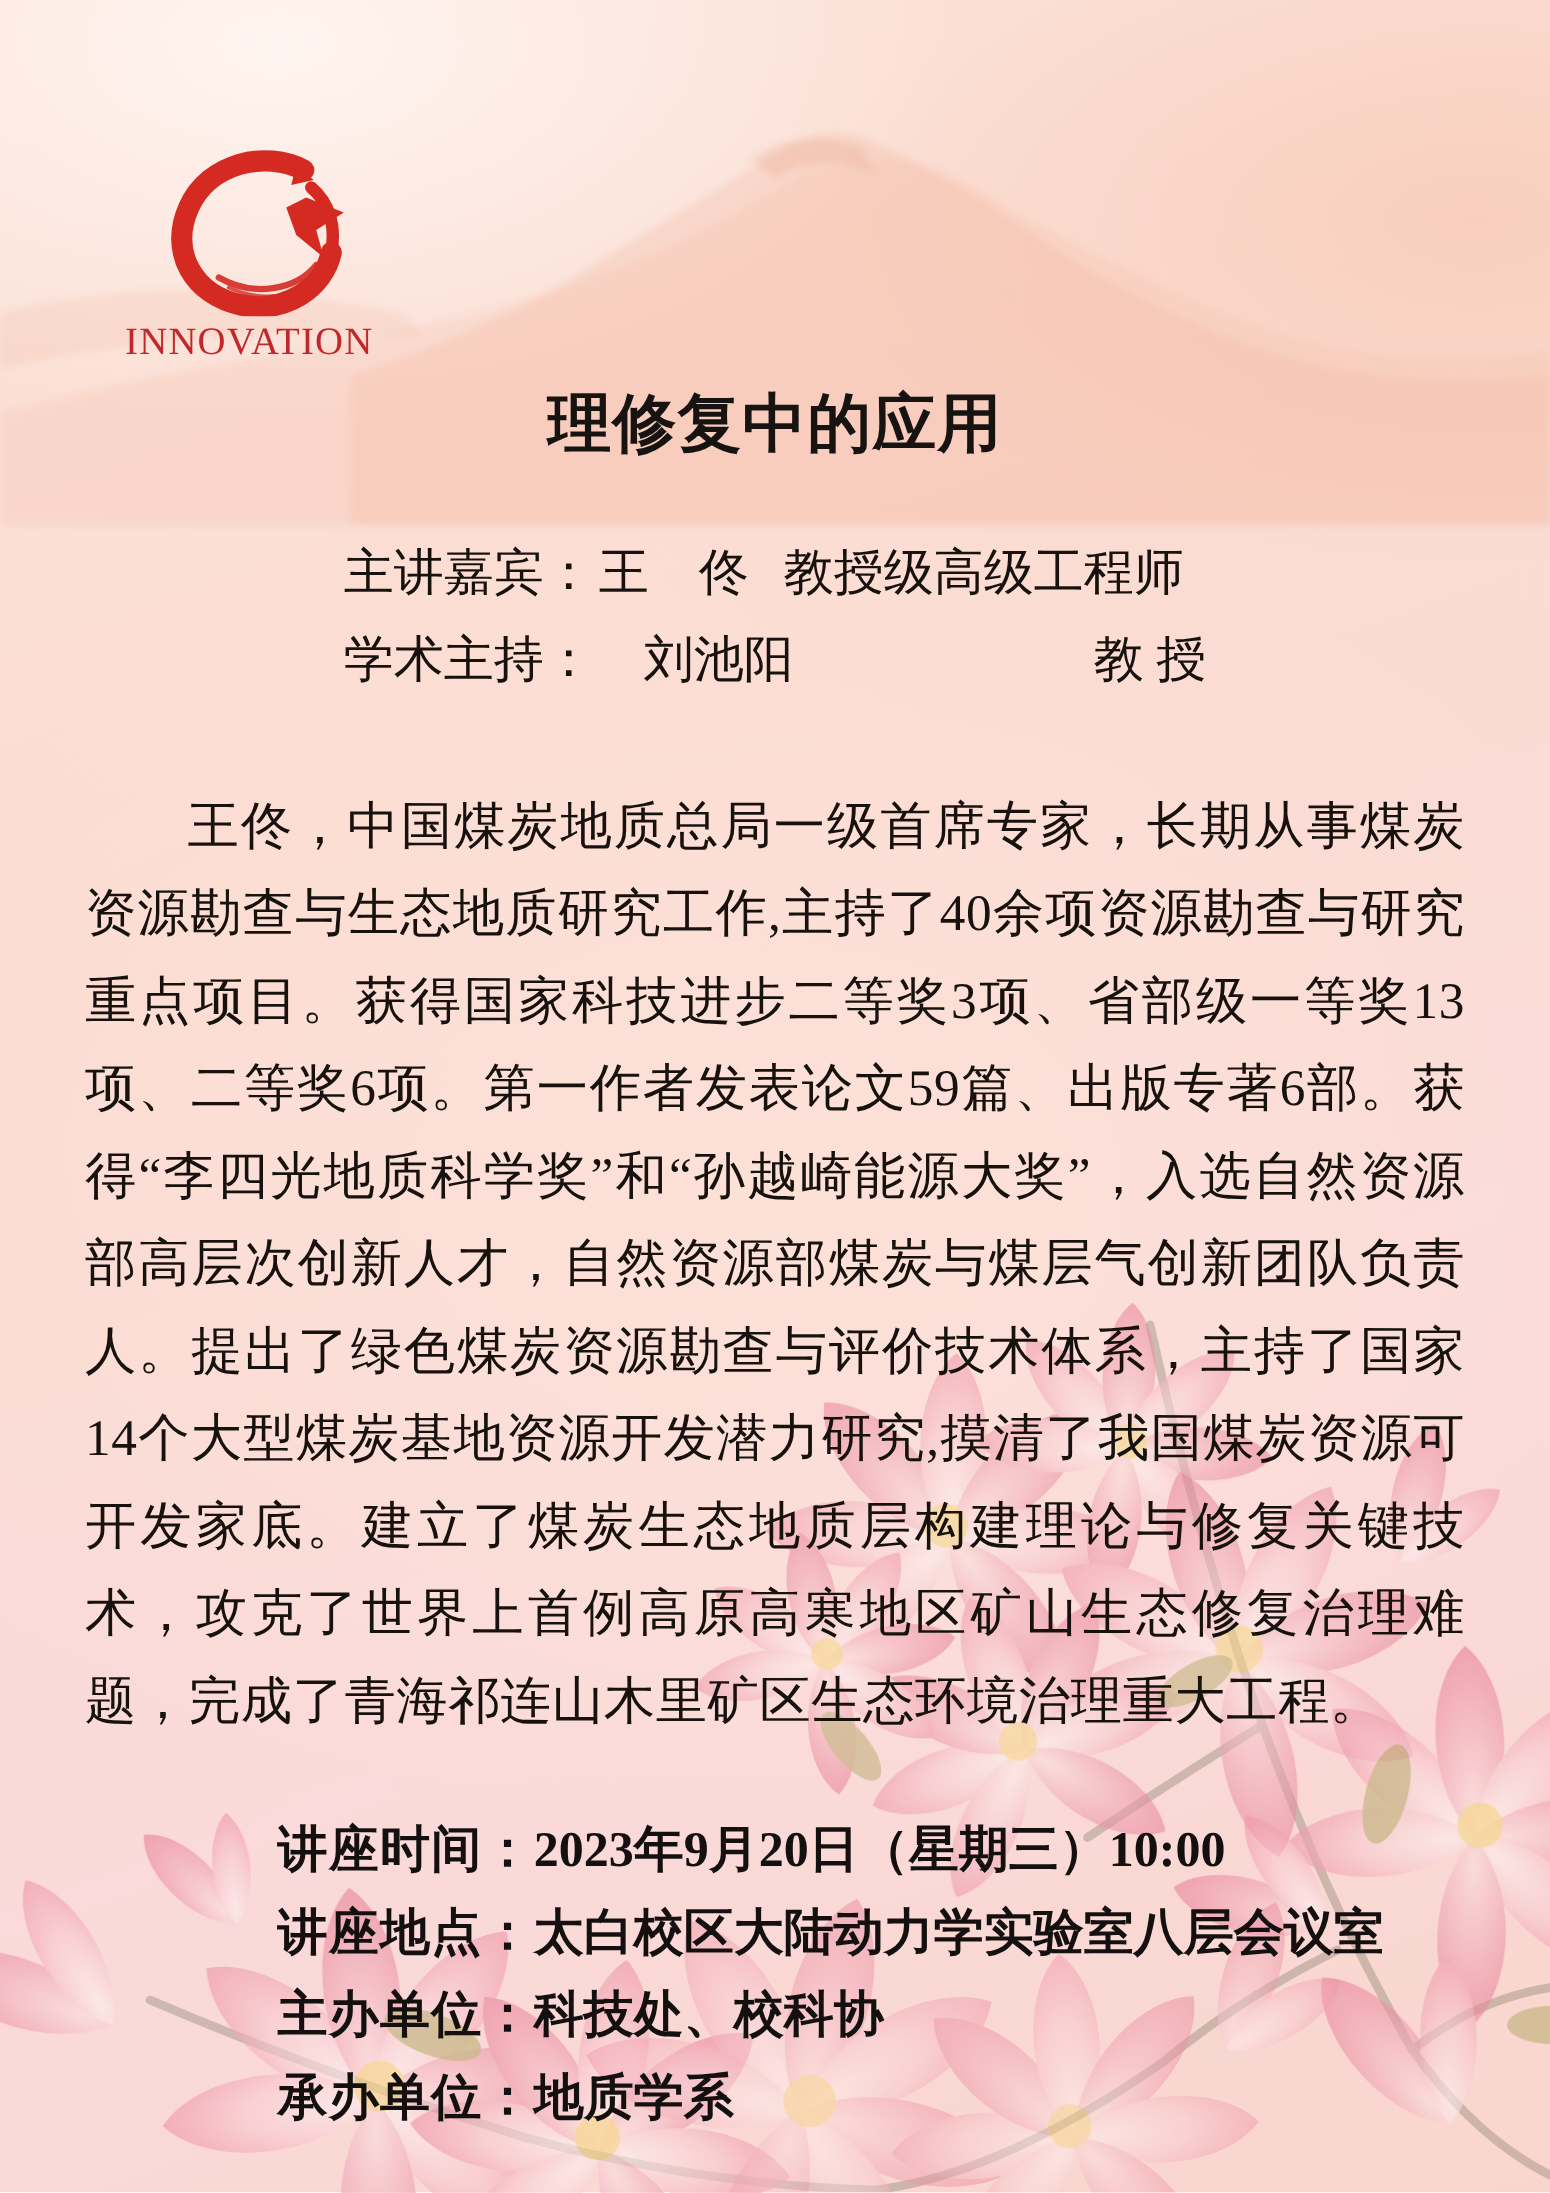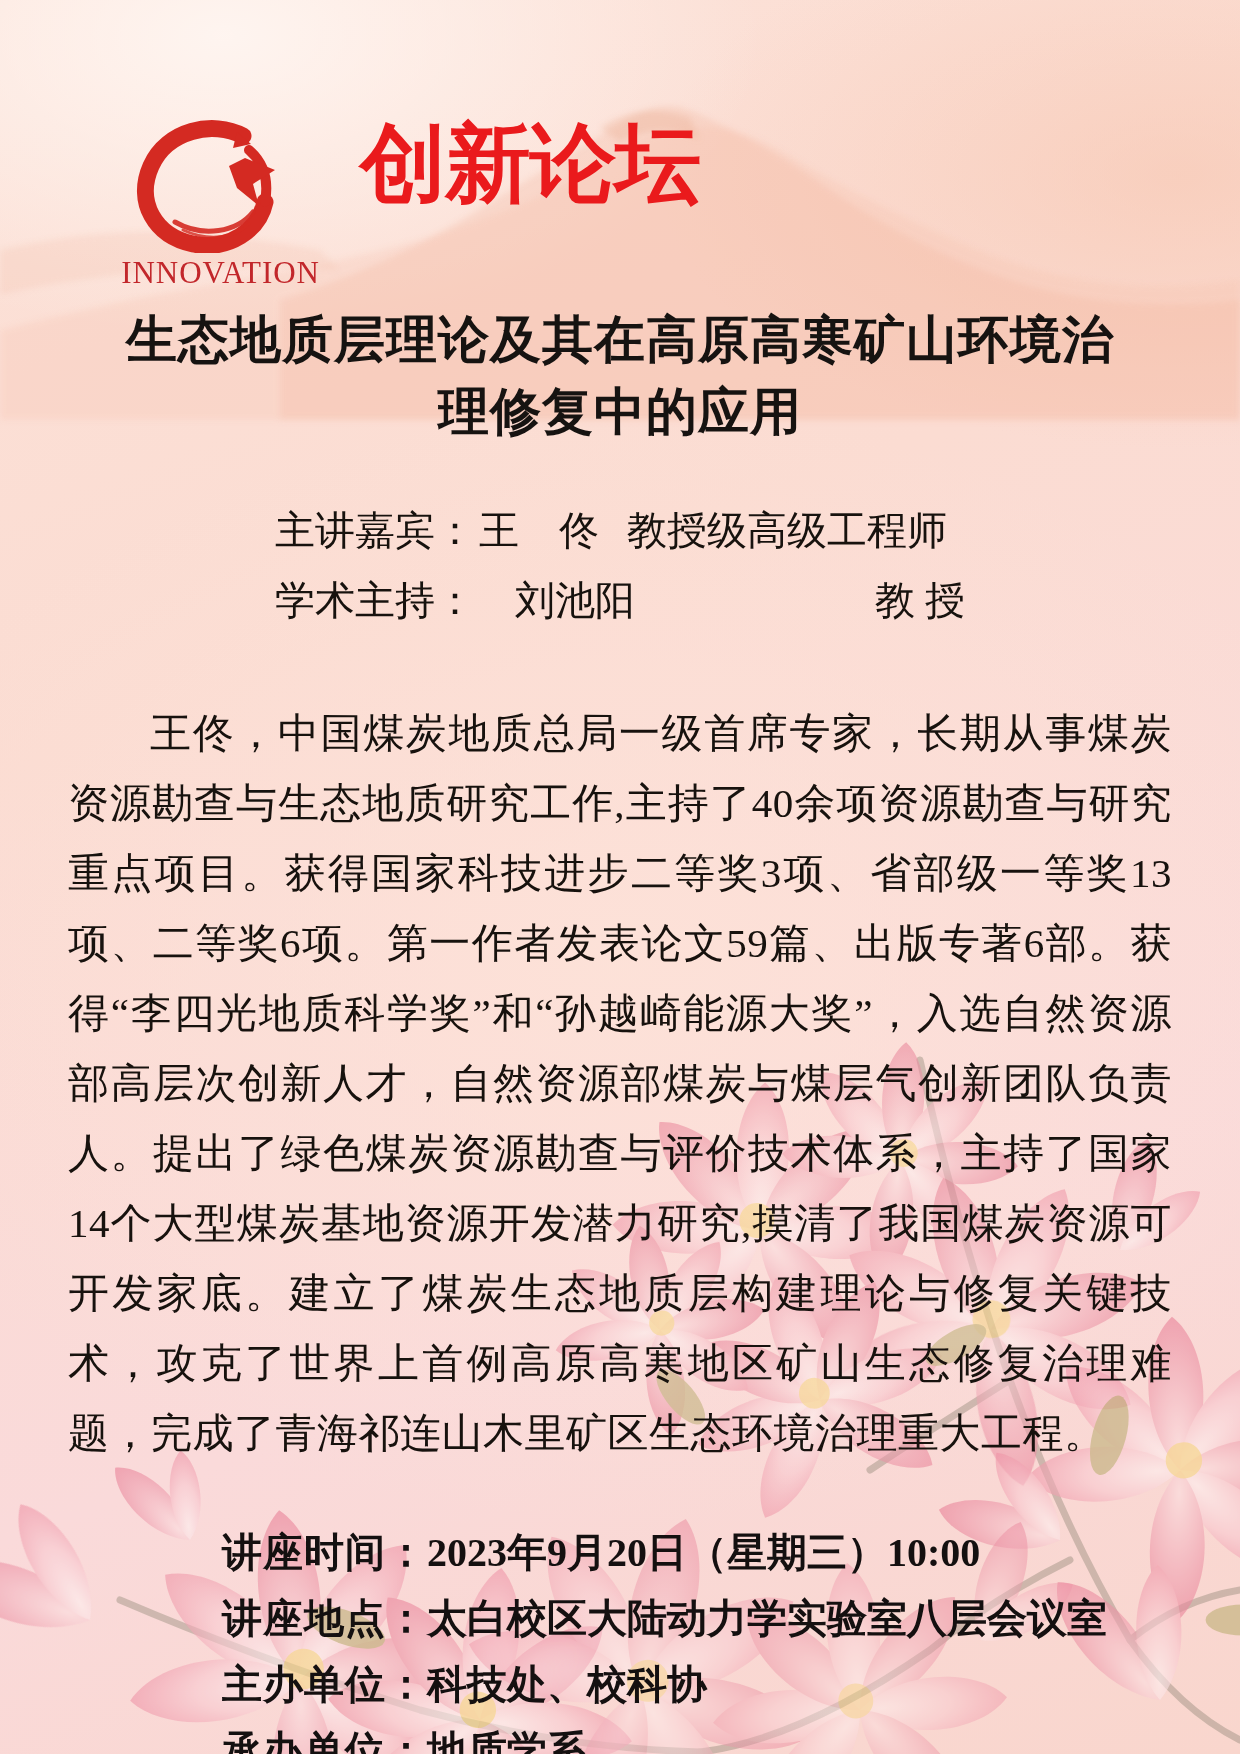--- a/index.html
+++ b/index.html
@@ -18,21 +18,21 @@
       radial-gradient(ellipse 1000px 700px at 50% 55%, rgba(253,226,216,.9), rgba(253,226,216,0) 80%),
       linear-gradient(160deg,#fce2d8 0%, #fbdcd2 35%, #fadada 70%, #f9d6cd 100%);
   }
   
   .mountains{ position:absolute; top:0; left:0; width:1240px; height:420px; filter:blur(3px); opacity:.8; }
   .flowers{ position:absolute; top:1000px; left:0; width:1240px; height:754px; }
   .content{ position:relative; z-index:2; }
 
   
   .header{ position:relative; height:310px; }
-  .logo-wrap{ position:absolute; left:100px; top:118px; width:220px; text-align:right; }
+  .logo-wrap{ position:absolute; left:100px; top:118px; width:220px; text-align:left; }
   .logo-mark{ width:170px; height:135px; margin:0 auto; display:block; }
   .logo-word{
     display:block; margin-top:2px;
     font-family:"Liberation Serif","DejaVu Serif",serif;
     font-size:31px; letter-spacing:1px; color:#c2272b; font-weight:400;
   }
   .header-titles{ position:absolute; left:360px; top:120px; display:flex; align-items:baseline; }
   .forum-title{
     font-family:"Liberation Sans","DejaVu Sans",sans-serif;
     font-weight:900; font-size:86px; color:#ea1a1c; letter-spacing:-1px; line-height:1;
@@ -164,26 +164,24 @@
             <path d="M140,84 C144,62 138,44 124,32" stroke-width="10"></path>
             <path d="M50,104 C78,120 112,114 128,94" stroke-width="5" opacity="0.9"></path>
             <path d="M58,112 C84,124 110,120 124,106" stroke-width="3" opacity="0.8"></path>
           </g>
           <path d="M120,40 L150,52 L128,66 L134,88 L112,70 L104,48 Z" fill="#d42a22"></path>
           <path d="M112,14 L126,26 L108,30 Z" fill="#d42a22"></path>
         </svg>
         <span class="logo-word">INNOVATION</span>
       </div>
       <div class="header-titles">
-        <span class="forum-title">创新论坛</span>
       </div>
     </div>
 
     <div class="lecture-title">
-      <div>生态地质层理论及其在高原高寒矿山环境治</div>
       <div>理修复中的应用</div>
     </div>
 
     <div class="speakers">
       <div class="speaker-row">
         <span>主讲嘉宾：</span>
           <span class="speaker-name">王　佟</span>
           <span class="guest-title">教授级高级工程师</span>
       </div>
       <div class="speaker-row">

